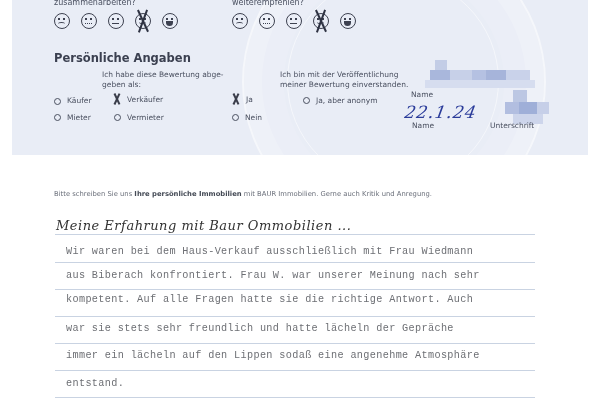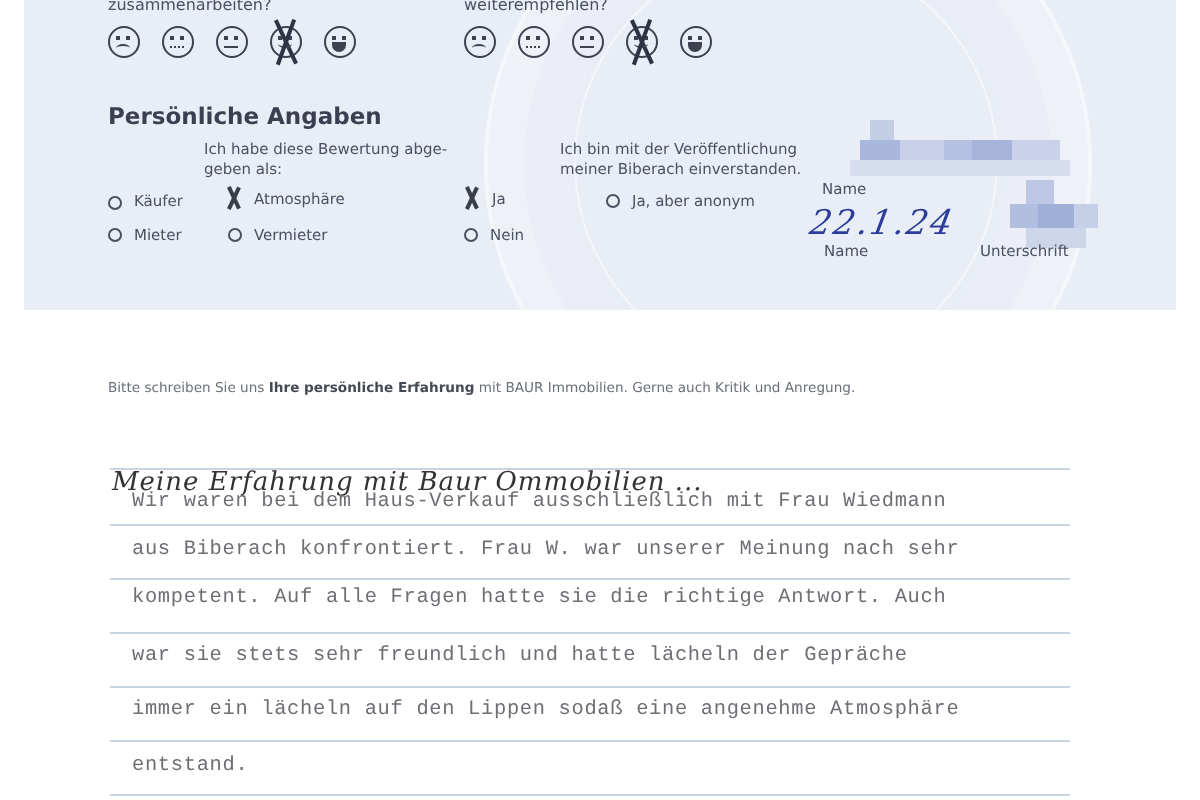--- a/index.html
+++ b/index.html
@@ -57,21 +57,21 @@
   .blur { position:absolute; }
   .blur div { position:absolute; }
   .label-small { position:absolute; font-size:7.5px; color:#4a5060; }
   .hand-date {
     position:absolute; left:405px; top:102px; font-family:"DejaVu Serif", serif;
     font-style:italic; font-size:17px; color:#2b3c9a; letter-spacing:1px; transform:skewX(-10deg);
   }
   .instr { position:absolute; left:54px; top:190px; font-size:6.8px; color:#6a6f7a; }
   .instr b { color:#444a55; }
   .title-script {
-    position:absolute; left:56px; top:234px; font-family:"DejaVu Serif", serif; font-style:italic;
+    position:absolute; left:56px; top:218px; font-family:"DejaVu Serif", serif; font-style:italic;
     font-size:13px; color:#333; letter-spacing:0.5px;
   }
   .ruled { position:absolute; left:55px; width:480px; height:1px; background:#c9d3e2; }
   .typed {
     position:absolute; left:66px; font-family:"Liberation Mono", monospace; font-size:10.2px;
     color:#6d6f74; letter-spacing:0.35px; white-space:nowrap;
   }
 </style>
 </head>
 <body>
@@ -132,33 +132,33 @@
 <div class="h">Persönliche Angaben</div>
 <div class="txt" style="left:54px; top:70px;">Ich habe diese Bewertung abge-</div>
 <div class="txt" style="left:54px; top:80px;">geben als:</div>
 
 <div class="opt" style="left:54px; top:96px;align-items:flex-end;">
   <span class="radio"></span>
   <span>Käufer</span>
 </div>
 <div class="opt" style="left:113px; top:94px;">
   <span class="radio checked"></span>
-  <span>Atmosphäre</span>
+  <span>Verkäufer</span>
 </div>
 <div class="opt" style="left:54px; top:113px;">
   <span class="radio"></span>
   <span>Mieter</span>
 </div>
 <div class="opt" style="left:114px; top:113px;">
   <span class="radio"></span>
   <span>Vermieter</span>
 </div>
 
 <div class="txt" style="left:232px; top:70px;">Ich bin mit der Veröffentlichung</div>
-<div class="txt" style="left:232px; top:80px;">meiner Biberach einverstanden.</div>
+<div class="txt" style="left:232px; top:80px;">meiner Bewertung einverstanden.</div>
 
 <div class="opt" style="left:232px; top:94px;">
   <span class="radio checked"></span>
   <span>Ja</span>
 </div>
 <div class="opt" style="left:279px; top:96px;padding-left:24px;">
   <span class="radio"></span>
   <span>Ja, aber anonym</span>
 </div>
 <div class="opt" style="left:232px; top:113px;">
@@ -182,21 +182,21 @@
 
 <div class="blur" style="left:505px; top:90px; width:45px; height:35px;">
   <div style="left:8px; top:0; width:14px; height:12px; background:#bcc7e3;"></div>
   <div style="left:0; top:12px; width:14px; height:12px; background:#b2bee0;"></div>
   <div style="left:14px; top:12px; width:18px; height:12px; background:#9fafd8;"></div>
   <div style="left:32px; top:12px; width:12px; height:12px; background:#c6cfe8;"></div>
   <div style="left:8px; top:24px; width:30px; height:10px; background:#cdd5eb;"></div>
 </div>
 <div class="label-small" style="left:478px; top:121px;padding-left:12px;">Unterschrift</div>
 
-<div class="instr"><span>Bitte schreiben Sie uns </span><b>Ihre persönliche Erfahrung</b><span> mit BAUR Immobilien. Gerne auch Kritik und Anregung.</span></div>
+<div class="instr"><span>Bitte schreiben Sie uns </span><b>Ihre persönliche Immobilien</b><span> mit BAUR Immobilien. Gerne auch Kritik und Anregung.</span></div>
 
 <div class="title-script">Meine Erfahrung mit Baur Ommobilien ...</div>
 <div class="ruled" style="top:234px;"></div>
 
 <div class="typed" style="top:246px;">Wir waren bei dem Haus-Verkauf ausschließlich mit Frau Wiedmann</div>
 <div class="ruled" style="top:262px;"></div>
 <div class="typed" style="top:270px;">aus Biberach konfrontiert. Frau W. war unserer Meinung nach sehr</div>
 <div class="ruled" style="top:289px;"></div>
 <div class="typed" style="top:294px;">kompetent. Auf alle Fragen hatte sie die richtige Antwort. Auch</div>
 <div class="ruled" style="top:316px;"></div>

